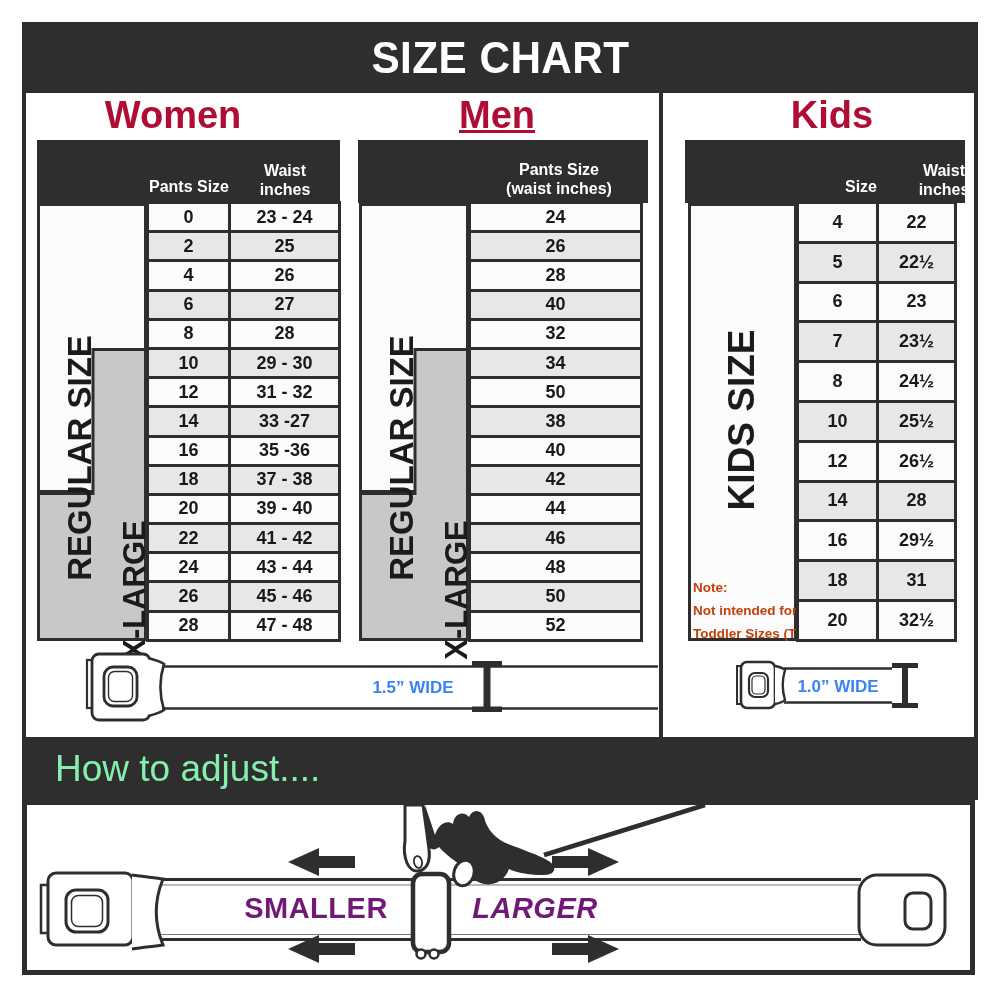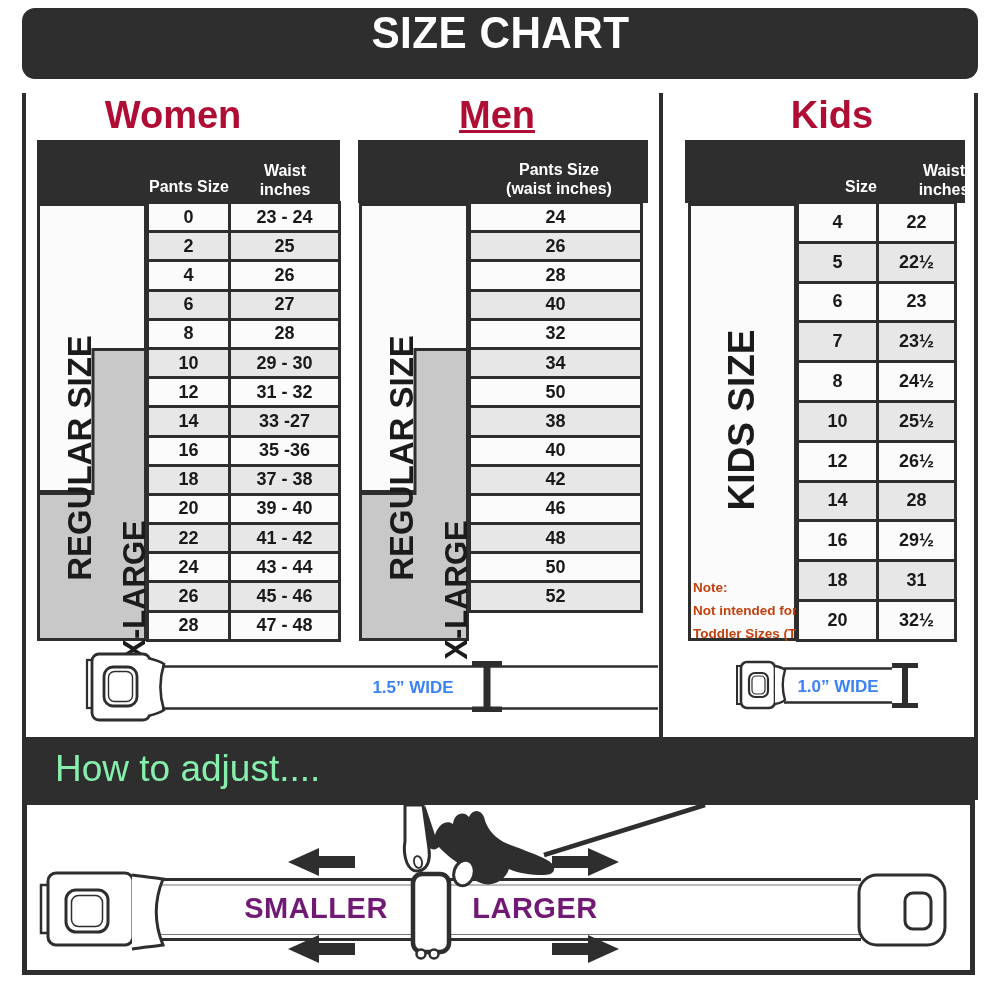--- a/index.html
+++ b/index.html
@@ -1,20 +1,20 @@
 <!DOCTYPE html>
 <html><head>
 <meta charset="utf-8">
 <style>
   html,body{margin:0;padding:0;}
   body{width:1000px;height:1000px;background:#ffffff;position:relative;
        font-family:"Liberation Sans",sans-serif;color:#1b1b1b;}
   .abs{position:absolute;}
-  .titlebar{left:22px;top:8px;width:956px;height:71px;background:#2e2e2e;
-            display:flex;align-items:flex-start;justify-content:center;border-radius:13px;}
+  .titlebar{left:22px;top:22px;width:956px;height:71px;background:#2e2e2e;
+            display:flex;align-items:center;justify-content:center;}
   .titlebar span{color:#ffffff;font-weight:bold;font-size:44px;letter-spacing:.5px;transform:scaleX(.96);}
   .main{left:22px;top:93px;width:956px;height:644px;background:#ffffff;}
   .edge{background:#2e2e2e;top:0;width:4px;height:644px;}
   .sec-heading{top:1px;transform:translateX(-50%);font-size:38px;font-weight:bold;color:#b00d35;white-space:nowrap;}
   .thead{background:#2e2e2e;color:#ffffff;font-weight:bold;}
   .thead .hl{position:absolute;transform:translateX(-50%);font-size:16px;text-align:center;line-height:19px;white-space:nowrap;}
   table.sizes{position:absolute;border-collapse:collapse;table-layout:fixed;}
   table.sizes td{border:3px solid #2e2e2e;background:#fbfbfb;text-align:center;
                  font-weight:bold;font-size:18px;color:#191919;padding:0;}
   table.sizes tr:nth-child(even) td{background:#e7e7e7;}
@@ -176,20 +176,23 @@
         <tr>
           <td>38</td>
         </tr>
         <tr>
           <td>40</td>
         </tr>
         <tr>
           <td>42</td>
         </tr>
         <tr>
+          <td>44</td>
+        </tr>
+        <tr>
           <td>46</td>
         </tr>
         <tr>
           <td>48</td>
         </tr>
         <tr>
           <td>50</td>
         </tr>
         <tr>
           <td>52</td>
@@ -344,14 +347,14 @@
       <path d="M378,0 L396,0 L402,44 Q404,60 395,65 Q385,69 380,58 Q376,48 378,36 Z" class="wh" stroke-width="3"></path>
       <ellipse cx="391" cy="57" rx="4" ry="6" class="wh" stroke-width="1.8" transform="rotate(-12 391 57)"></ellipse>
       <ellipse cx="437" cy="68" rx="10" ry="13" class="wh" stroke-width="3" transform="rotate(18 437 68)"></ellipse>
     </g>
     <polygon points="328,51 292,51 292,43 261,57 292,71 292,63 328,63" class="dk"></polygon>
     <polygon points="328,138 292,138 292,130 261,144 292,158 292,150 328,150" class="dk"></polygon>
     <polygon points="525,51 561,51 561,43 592,57 561,71 561,63 525,63" class="dk"></polygon>
     <polygon points="525,138 561,138 561,130 592,144 561,158 561,150 525,150" class="dk"></polygon>
   </svg>
   <div class="strap-word" style="left:289px;top:103px;">SMALLER</div>
-  <div class="strap-word" style="left:508px;top:103px;">LARGER</div>
+  <div class="strap-word" style="left:508px;top:103px;font-style:italic;">LARGER</div>
 </div>
 
 </body></html>

